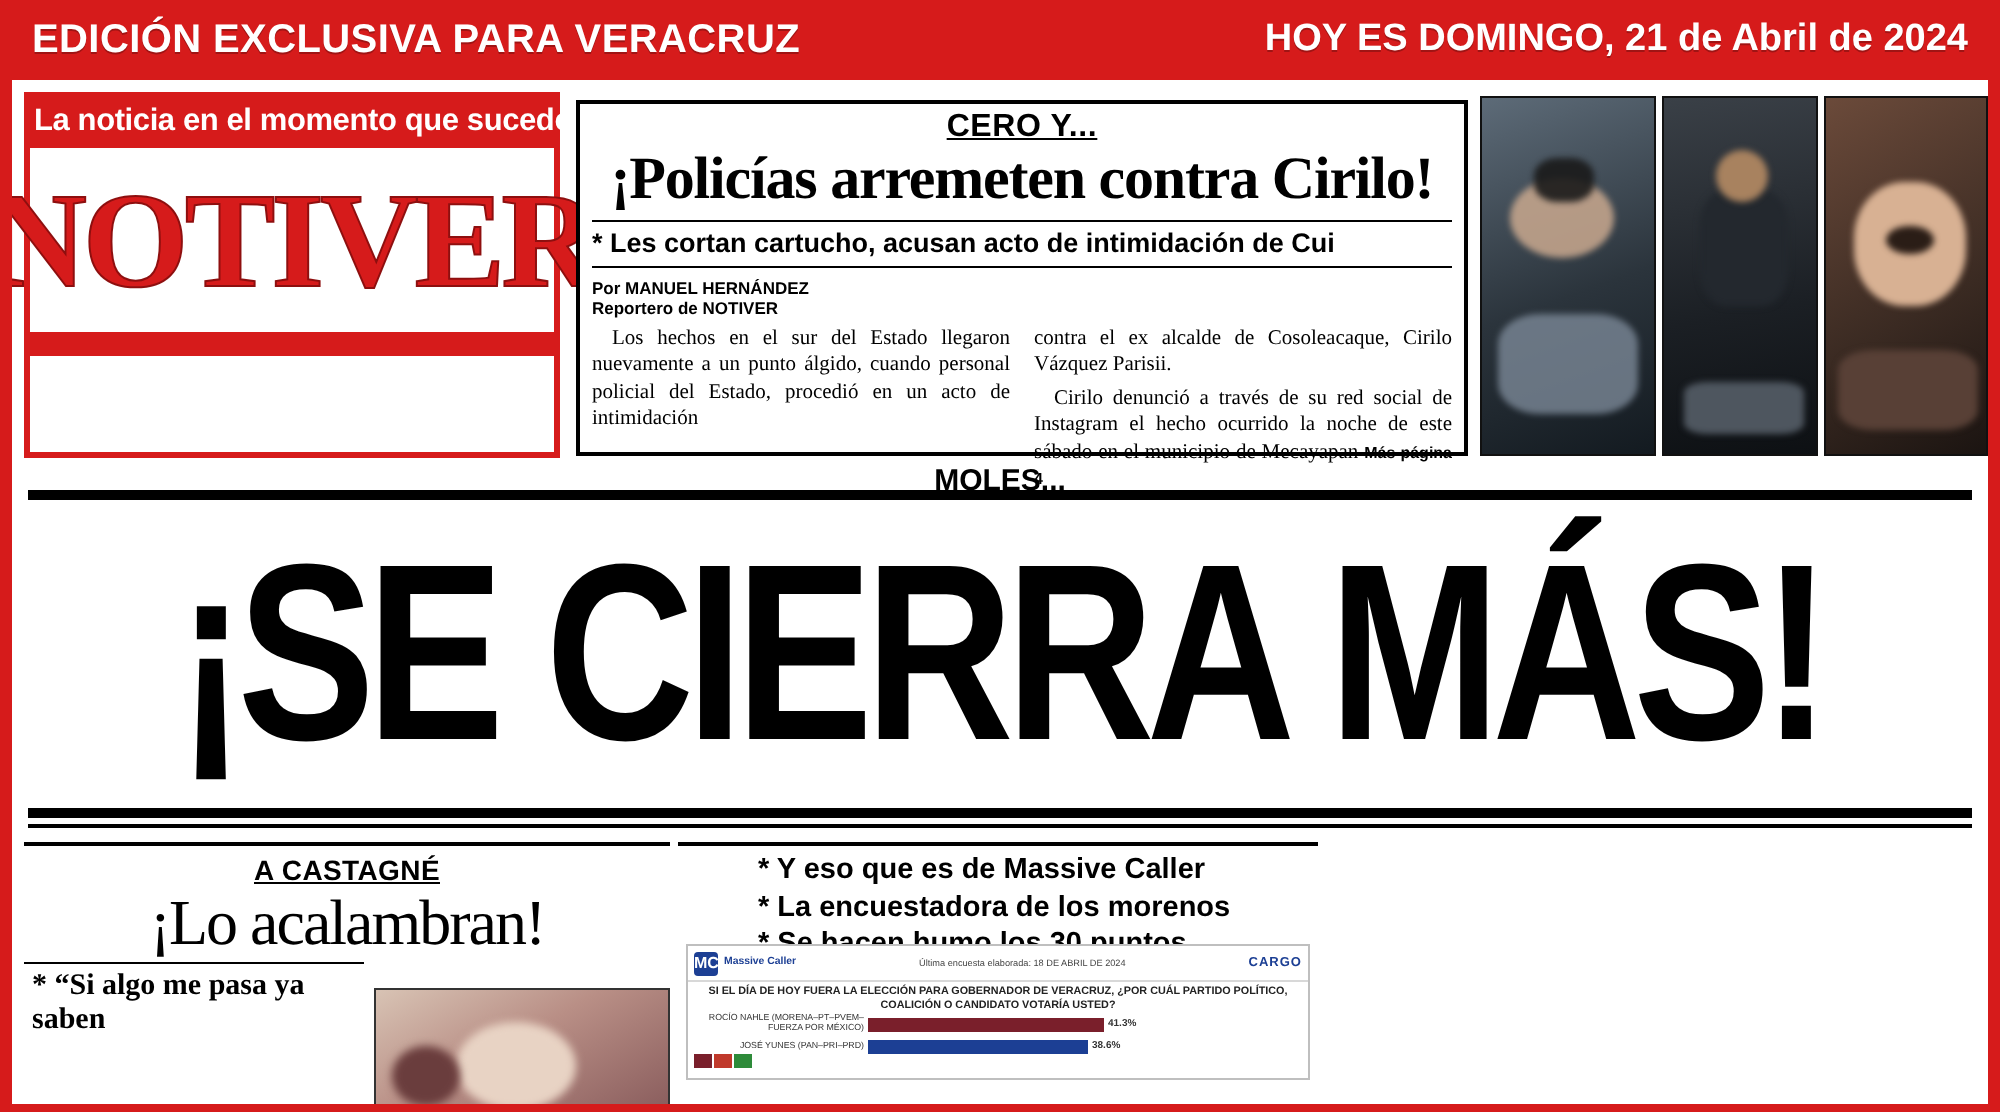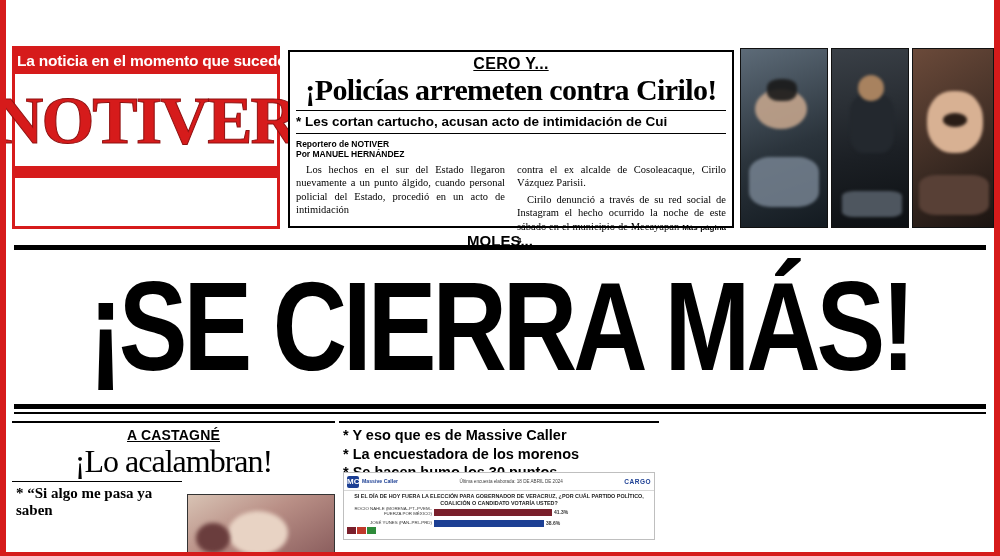--- a/index.html
+++ b/index.html
@@ -282,20 +282,21 @@
   .bphoto .b1 { width: 60px; height: 44px; background: #e8d3c4; left: 40px; top: 16px; }
   .bphoto .b2 { width: 34px; height: 30px; background: #6a3d3d; left: 8px; top: 28px; }
 
   
   .bullets {
     font-weight: bold;
     font-size: 14.5px;
     line-height: 1.28;
     padding: 3px 2px 0 4px;
     color: #000;
+    margin-left: 36px;
   }
   .poll {
     position: absolute;
     left: 4px; bottom: 16px;
     width: 312px; height: 68px;
     background: #ffffff;
     border: 1px solid #bfbfbf;
     overflow: hidden;
   }
   .poll .pollhead {
@@ -367,36 +368,40 @@
     left: 0; bottom: 0;
     width: 1000px; height: 4px;
     background: #d61b1b;
   }
 </style>
 </head>
 <body>
 
 <div class="page">
 
+  <div class="topbar">
+    <div class="edicion">EDICIÓN EXCLUSIVA PARA VERACRUZ</div>
+    <div class="hoy">HOY ES DOMINGO, 21 de Abril de 2024</div>
+  </div>
 
   <div class="masthead">
     <div class="slogan">La noticia en el momento que sucede</div>
     <div class="logo">
       <span>NOTIVER</span>
     </div>
     <div class="footbar"></div>
   </div>
 
   <div class="secstory">
     <div class="kicker">CERO Y...</div>
     <div class="sec-head">¡Policías arremeten contra Cirilo!</div>
     <div class="sec-sub">* Les cortan cartucho, acusan acto de intimidación de  Cui</div>
     <div class="byline">
+      <div>Por MANUEL HERNÁNDEZ</div>
       <div>Reportero de NOTIVER</div>
-      <div>Por MANUEL HERNÁNDEZ</div>
     </div>
     <div class="sec-cols">
       <div class="col left">
         <p>Los hechos en el sur del Estado llegaron nuevamente a un punto álgido, cuando personal policial del Estado, procedió en un acto de intimidación</p>
       </div>
       <div class="col right">
         <p class="noind">contra el ex alcalde de Cosoleacaque, Cirilo Vázquez Parisii.</p>
         <p><span>Cirilo denunció a través de su red social de Instagram el hecho ocurrido la noche de este sábado en el municipio de Mecayapan</span> <span class="more">Más página 4</span></p>
       </div>
     </div>

